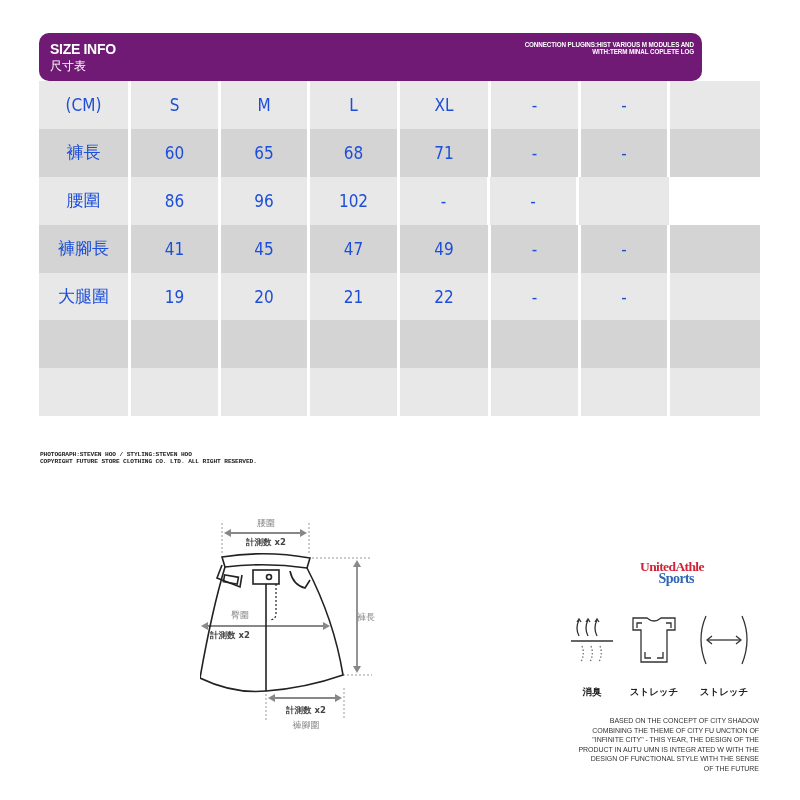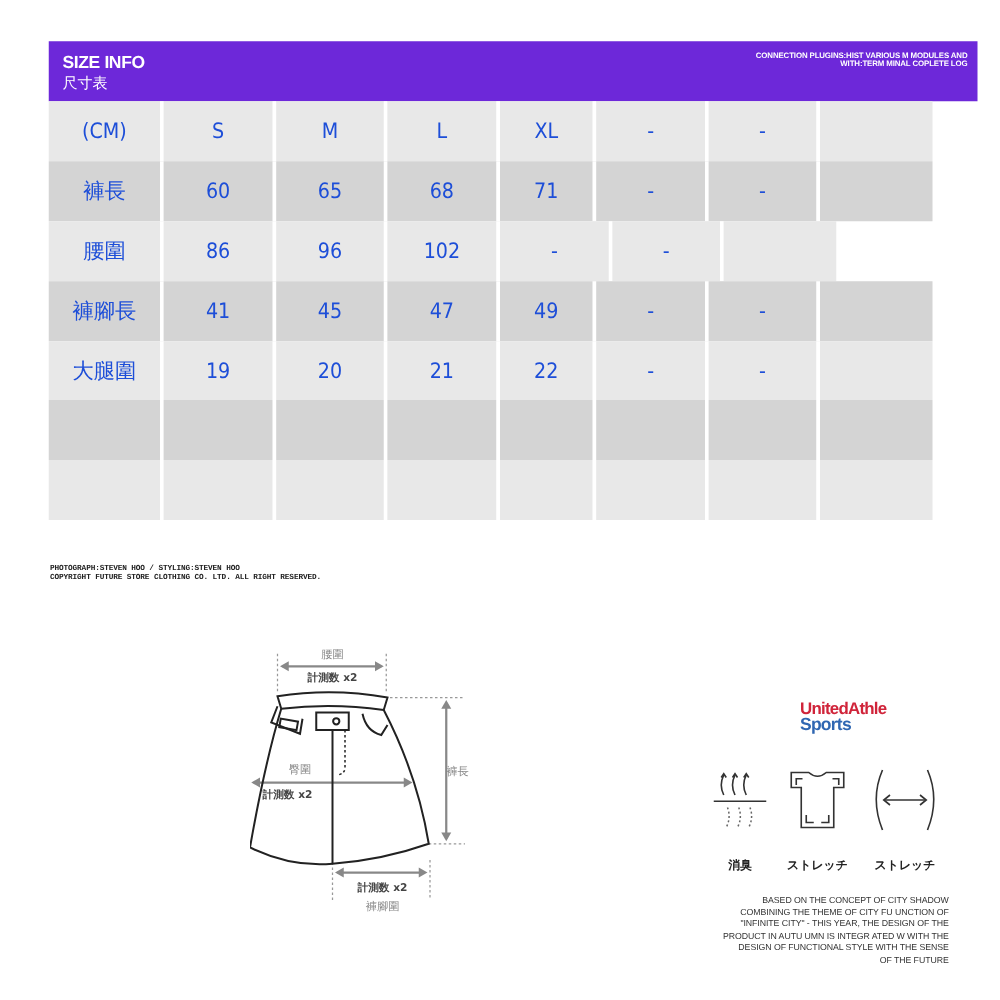--- a/index.html
+++ b/index.html
@@ -1,30 +1,30 @@
 <!DOCTYPE html>
 <html><head>
 <meta charset="utf-8">
 <style>
   html, body { margin:0; padding:0; background:#ffffff; }
   body { width:800px; height:800px; position:relative; overflow:hidden; font-family:"Liberation Sans", sans-serif; }
-  .header { position:absolute; left:39px; top:33px; width:743px; height:48px; background:#6d28d9; color:#fff; }
+  .header { position:absolute; left:39px; top:33px; width:663px; height:48px; background:#701a75; color:#fff;border-radius:10px; }
   .header .title { position:absolute; left:11px; top:8px; font-weight:bold; font-size:14px; letter-spacing:-0.3px; }
   .header .subtitle { position:absolute; left:11px; top:25px; font-size:12px; }
   .header .tagline { position:absolute; right:8px; top:8px; text-align:right; font-size:6.3px; font-weight:bold; line-height:7px; letter-spacing:-0.1px; }
   .table { position:absolute; left:39px; top:81px; width:721px; }
   .row { display:flex; height:47.9px; }
   .row.light .cell { background:#e8e8e8; }
   .row.dark .cell { background:#d4d4d4; }
   .cell { box-sizing:border-box; height:100%; border-right:3px solid #ffffff; display:flex; align-items:center; justify-content:center; font-family:"DejaVu Sans Condensed","DejaVu Sans", sans-serif; font-size:17px; color:#1d4ed8; }
   .cell:last-child { border-right:none; }
-  .c0 { width:92px; } .c1 { width:90px; } .c2 { width:89px; } .c3 { width:90px; } .c4 { width:77px; } .c5 { width:90px; } .c6 { width:89px; } .c7 { width:90px; }
+  .c0 { width:92px; } .c1 { width:90px; } .c2 { width:89px; } .c3 { width:90px; } .c4 { width:91px; } .c5 { width:90px; } .c6 { width:89px; } .c7 { width:90px; }
   .credits { position:absolute; left:40px; top:452px; font-family:"Liberation Mono", monospace; font-size:6.2px; font-weight:bold; line-height:6.5px; color:#222; letter-spacing:-0.1px; }
   .diagram { position:absolute; left:200px; top:510px; width:200px; height:230px; }
-  .brand { position:absolute; left:640px; top:561px; font-weight:bold; font-size:13.5px; line-height:12px; letter-spacing:-0.6px; }
+  .brand { position:absolute; left:640px; top:561px; text-align:right; font-weight:bold; font-size:13.5px; line-height:12px; letter-spacing:-0.6px;font-family:Liberation Serif, serif; }
   .brand .l1 { color:#d0243a; }
   .brand .l2 { color:#2f66b2; margin-right:10px; font-size:14px; }
   .features { position:absolute; left:566px; top:614px; width:200px; height:80px; }
   .feat { position:absolute; top:0; width:64px; text-align:center; }
   .feat svg { display:block; margin:0 auto; }
   .feat .lbl { font-size:9.5px; font-weight:bold; color:#222; margin-top:20px; }
   .desc { position:absolute; right:41px; top:716px; width:230px; text-align:right; font-size:7px; line-height:9.6px; color:#333; letter-spacing:-0.05px; }
 </style>
 </head>
 <body>

